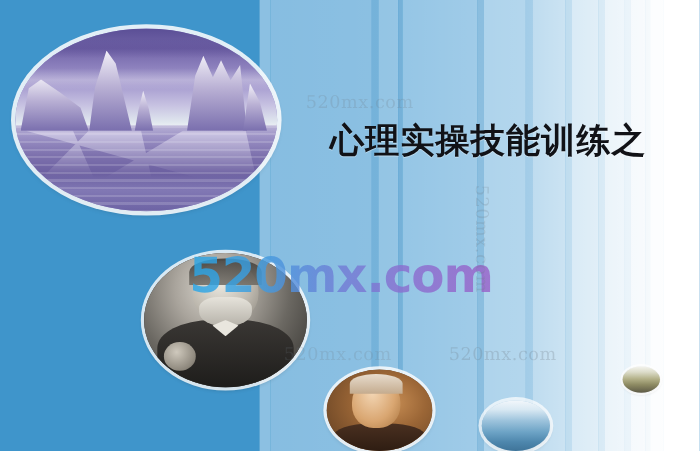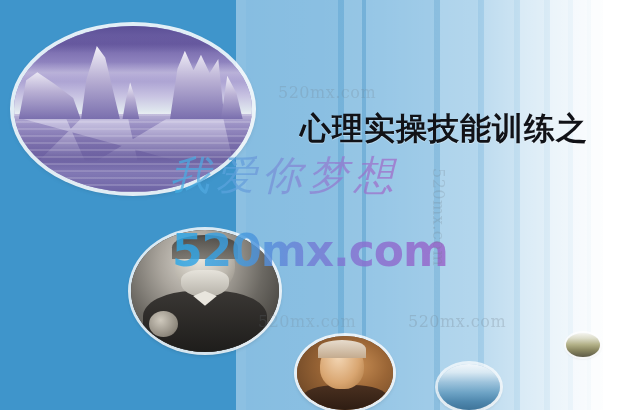--- a/index.html
+++ b/index.html
@@ -238,21 +238,20 @@
   <div class="oval" id="pic-jung">
     <div class="bg"></div>
     <div class="body"></div>
     <div class="head"></div>
     <div class="hair"></div>
   </div>
 
   <div class="oval" id="pic-blueoval"></div>
   <div class="oval" id="pic-oliveoval"></div>
 
-  <div class="wm wm-cn">我爱你梦想</div>
   <div class="wm wm-main">520mx.com</div>
   <div class="wm wm-s wm-s1">520mx.com</div>
   <div class="wm wm-s wm-s2">520mx.com</div>
   <div class="wm wm-s wm-s3">520mx.com</div>
   <div class="wm wm-s wm-vert">520mx.com</div>
 
   <div class="title-block">
     <div class="tline">心理实操技能训练之</div>
   </div>
 

